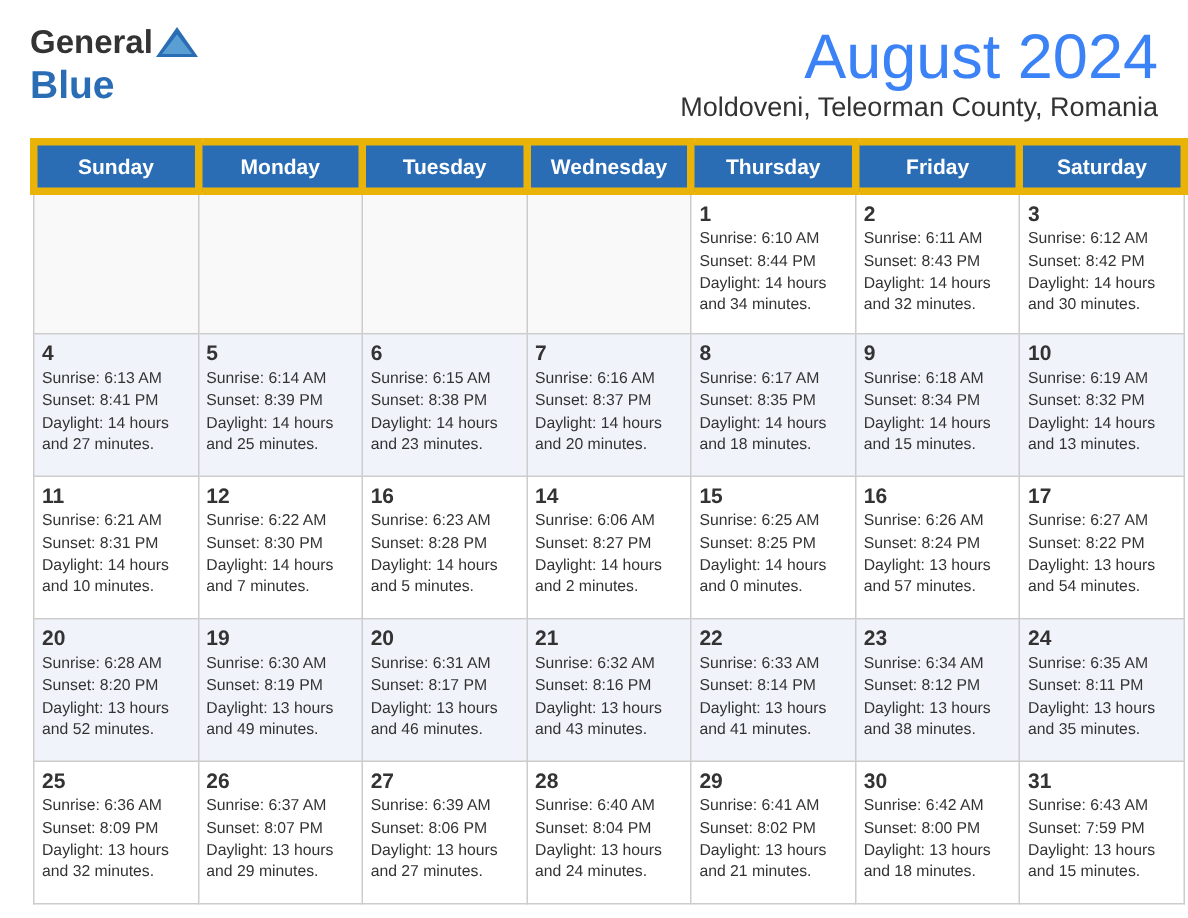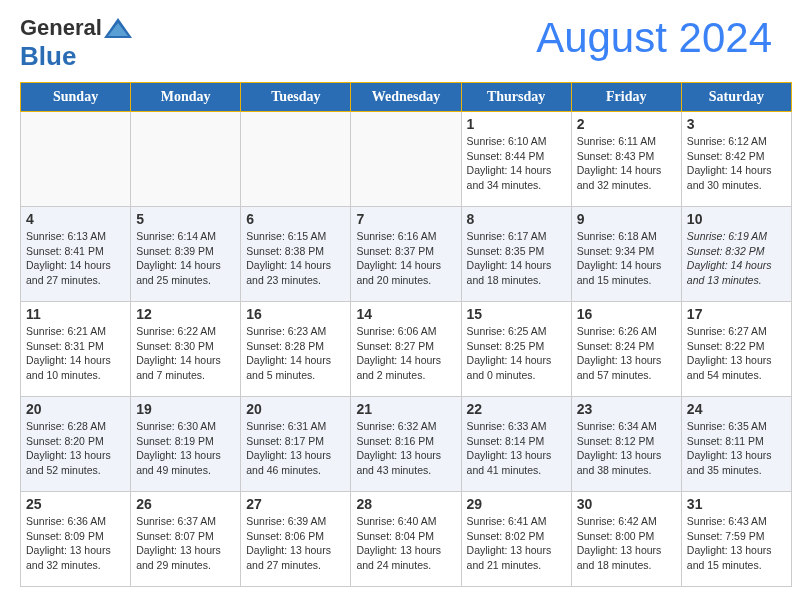--- a/index.html
+++ b/index.html
@@ -12,21 +12,21 @@
     .logo-blue { font-size: 26px; font-weight: bold; color: #2a6db5; }
     .logo-icon { width: 28px; height: 20px; margin-left: 2px; }
     
     .title-block { text-align: right; }
     .main-title { font-size: 42px; font-weight: normal; color: #3b82f6; line-height: 1.1; }
     .subtitle { font-size: 18px; color: #333; }
     
     .calendar { width: 100%; border-collapse: collapse; margin: 0 10px; table-layout: fixed; }
     .calendar-wrapper { padding: 0 10px 10px 10px; }
     
-    .day-header { background: #2a6db5; color: #fff; text-align: center; padding: 6px 4px; font-size: 14px; font-weight: bold; border: 1px solid #eab308; font-family: Liberation Serif, serif; }
+    .day-header { background: #2a6db5; color: #fff; text-align: center; padding: 6px 4px; font-size: 14px; font-weight: bold; border: 5px solid #eab308; }
     
     .day-cell { vertical-align: top; padding: 4px 5px; border: 1px solid #ccc; height: 95px; font-size: 11px; color: #333; background: #fff; }
     .day-cell.empty { background: #f9f9f9; }
     .day-cell.alt-row { background: #f0f4fa; }
     .day-number { font-size: 14px; font-weight: bold; color: #333; display: block; margin-bottom: 2px; }
     .day-info { font-size: 10.5px; line-height: 1.4; color: #333; }
     
     .footer { padding: 8px 20px; font-size: 12px; color: #555; display: flex; gap: 20px; align-items: center; }
   </style>
 </head>
@@ -38,20 +38,21 @@
       <span class="logo-general">General</span>
       <svg class="logo-icon" viewBox="0 0 28 20" xmlns="http://www.w3.org/2000/svg">
         <polygon points="14,0 28,20 0,20" fill="#2a6db5"></polygon>
         <polygon points="14,5 24,18 4,18" fill="#5a9fd4"></polygon>
       </svg>
     </div>
     <span class="logo-blue">Blue</span>
   </div>
   <div class="title-block">
     <div class="main-title">August 2024</div>
+    <div class="subtitle">Moldoveni, Teleorman County, Romania</div>
   </div>
 </div>
 
 <div class="calendar-wrapper">
   <table class="calendar">
     <thead>
       <tr>
       <th class="day-header">Sunday</th>
           <th class="day-header">Monday</th>
           <th class="day-header">Tuesday</th>
@@ -113,26 +114,26 @@
           </td>
           <td class="day-cell alt-row">
             <span class="day-number">8</span>
             <div class="day-info" style="white-space: pre-line;">Sunrise: 6:17 AM
 Sunset: 8:35 PM
 Daylight: 14 hours and 18 minutes.</div>
           </td>
           <td class="day-cell alt-row">
             <span class="day-number">9</span>
             <div class="day-info" style="white-space: pre-line;">Sunrise: 6:18 AM
-Sunset: 9:34 PM
+Sunset: 8:34 PM
 Daylight: 14 hours and 15 minutes.</div>
           </td>
           <td class="day-cell alt-row">
             <span class="day-number">10</span>
-            <div class="day-info" style="white-space: pre-line; font-style: italic;">Sunrise: 6:19 AM
+            <div class="day-info" style="white-space: pre-line;">Sunrise: 6:19 AM
 Sunset: 8:32 PM
 Daylight: 14 hours and 13 minutes.</div>
           </td>
         </tr>
         <tr>
           <td class="day-cell">
             <span class="day-number">11</span>
             <div class="day-info" style="white-space: pre-line;">Sunrise: 6:21 AM
 Sunset: 8:31 PM
 Daylight: 14 hours and 10 minutes.</div>

